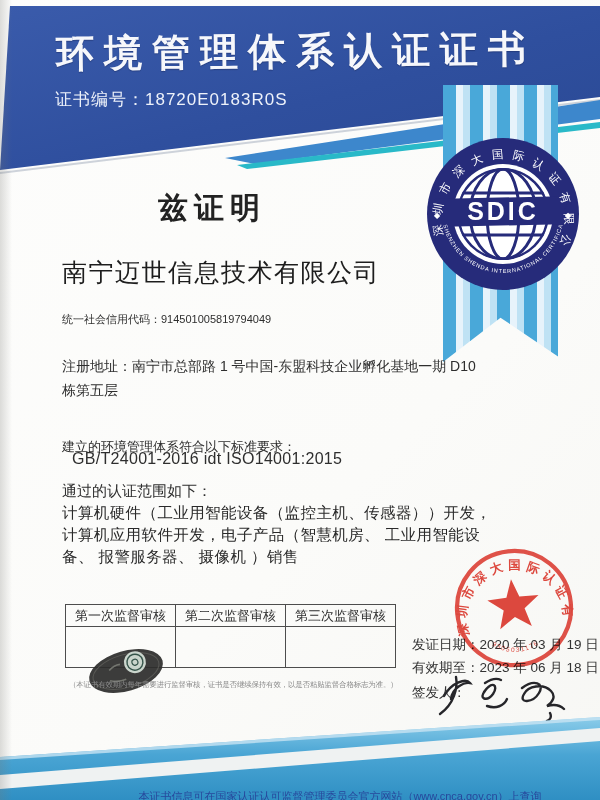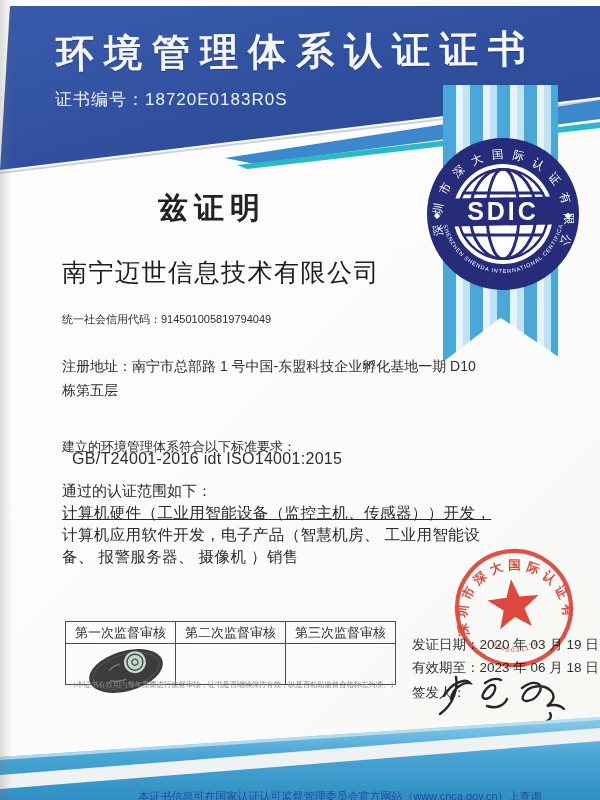--- a/index.html
+++ b/index.html
@@ -32,21 +32,21 @@
   
   .certify{left:158px;top:188px;font-size:30px;font-weight:600;letter-spacing:6px;color:#222;}
   .company{left:62px;top:256px;font-size:25px;letter-spacing:1.5px;color:#1d1d1d;white-space:nowrap;}
   .credit{left:62px;top:312px;font-size:11px;color:#2e2e2e;white-space:nowrap;}
   .addr{left:62px;top:354px;width:430px;font-size:14px;line-height:24px;color:#2e2e2e;}
   .std-intro{left:62px;top:427px;font-size:13px;color:#2e2e2e;white-space:nowrap;margin-top:11px;}
   .std{left:72px;top:450px;font-size:16px;color:#2e2e2e;white-space:nowrap;letter-spacing:.3px;}
   .scope-intro{left:62px;top:482px;font-size:15px;color:#2e2e2e;white-space:nowrap;}
   .scope-line{left:62px;font-size:15.5px;color:#2a2a2a;white-space:nowrap;letter-spacing:.4px;}
   
-  .audit{left:65px;top:621px;border-collapse:collapse;}
+  .audit{left:65px;top:604px;border-collapse:collapse;}
   .audit td{border:1px solid #4d4d4d;width:107px;text-align:center;font-size:13px;color:#2c2c2c;}
   .audit .hrow td{height:19px;padding:1px 0;}
   .audit .brow td{height:38px;}
   .note{left:69px;top:680px;width:300px;font-size:7.5px;color:#8b8b8b;letter-spacing:-.2px;white-space:nowrap;}
   
   .iss{left:412px;font-size:13.5px;color:#333;white-space:nowrap;}
   .sig-svg{left:430px;top:666px;}
   .seal-svg{left:452px;top:546px;mix-blend-mode:multiply;opacity:.92;transform:rotate(-6deg);}
   .oval-svg{left:76px;top:636px;}
   
@@ -110,21 +110,21 @@
   <div class="abs certify">兹证明</div>
   <div class="abs company">南宁迈世信息技术有限公司</div>
   <div class="abs credit">统一社会信用代码：914501005819794049</div>
   <div class="abs addr">
     <div style="white-space:nowrap;">注册地址：南宁市总部路 1 号中国-东盟科技企业孵化基地一期 D10</div>
     <div>栋第五层</div>
   </div>
   <div class="abs std-intro">建立的环境管理体系符合以下标准要求：</div>
   <div class="abs std">GB/T24001-2016 idt ISO14001:2015</div>
   <div class="abs scope-intro">通过的认证范围如下：</div>
-  <div class="abs scope-line" style="top:503px;text-decoration:underline;">计算机硬件（工业用智能设备（监控主机、传感器））开发，</div>
+  <div class="abs scope-line" style="top:503px;">计算机硬件（工业用智能设备（监控主机、传感器））开发，</div>
   <div class="abs scope-line" style="top:525px;">计算机应用软件开发，电子产品（智慧机房、 工业用智能设</div>
   <div class="abs scope-line" style="top:547px;">备、 报警服务器、 摄像机  ）销售</div>
 
   <table class="abs audit">
     <tbody>
         <tr class="hrow">
       <td>第一次监督审核</td>
       <td>第二次监督审核</td>
       <td>第三次监督审核</td>
     </tr>

